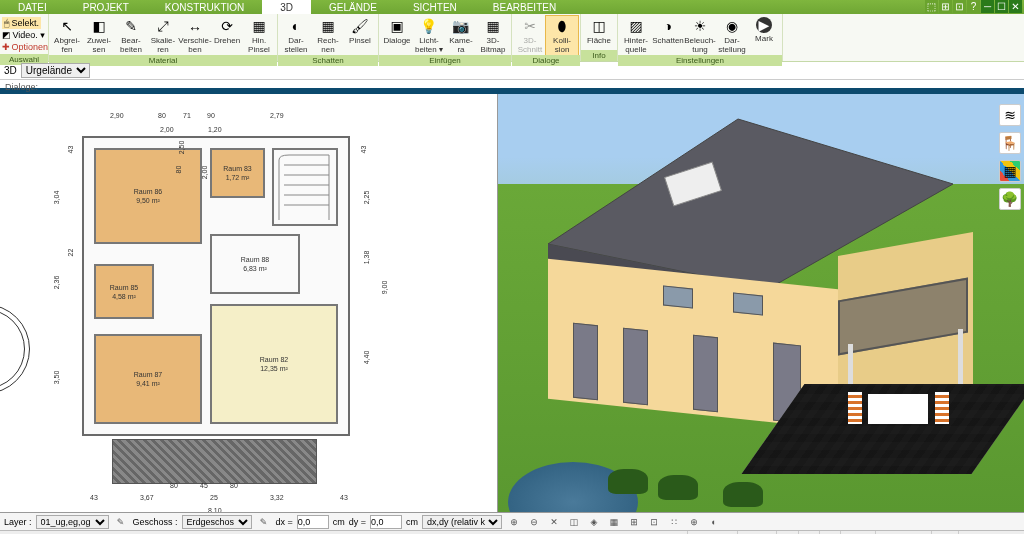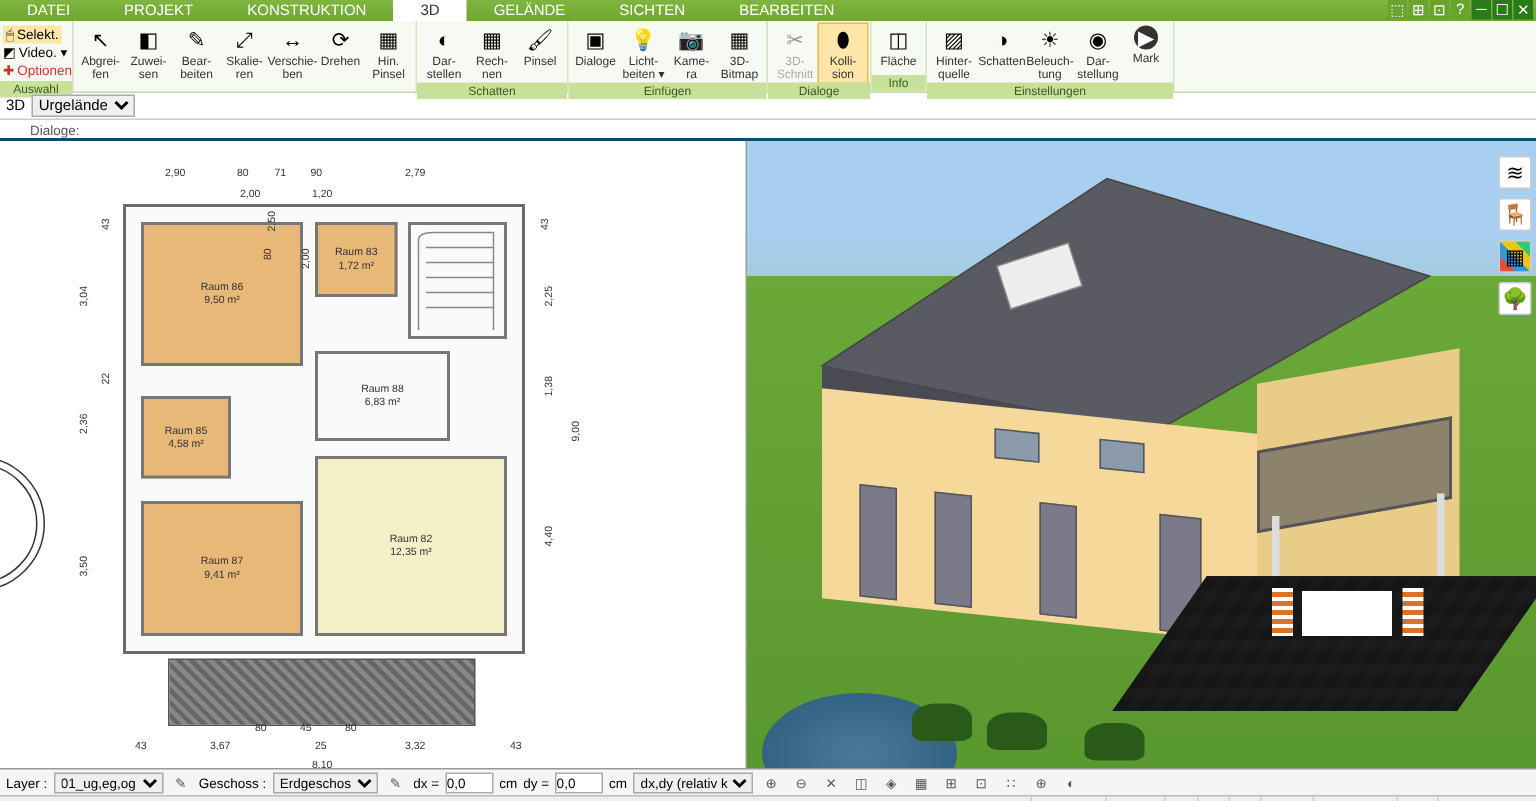--- a/index.html
+++ b/index.html
@@ -22,21 +22,21 @@
 .rbtn .ico { width: 18px; height: 18px; display: flex; align-items: center; justify-content: center; font-size: 14px; }
 .rbtn .lbl { font-size: 8px; color: #333; text-align: center; line-height: 9px; margin-top: 1px; white-space: pre; }
 .rgroup-label { background: #c7e19b; font-size: 8px; color: #3a5a1a; text-align: center; height: 11px; line-height: 11px; }
 .rbtn.sel { background: #fde6a8; outline: 1px solid #e8b84a; }
 .rbtn.stack { width: 44px; align-items: flex-start; }
 .rbtn.stack .line { font-size: 9px; display: flex; align-items: center; gap: 2px; height: 12px; }
 
 
 .subbar { height: 18px; border-bottom: 1px solid #ccc; display: flex; align-items: center; gap: 4px; padding-left: 4px; }
 .subbar select { font-size: 10px; height: 15px; border: 1px solid #aaa; }
-.dlg-label { height: 14px; border-bottom: 2px solid #0c4a6e; padding-left: 20px; font-size: 9px; color: #555; line-height: 14px; }
+.dlg-label { height: 14px; border-bottom: 6px solid #0c4a6e; padding-left: 5px; font-size: 9px; color: #555; line-height: 14px; }
 
 
 .workspace { height: 418px; display: flex; }
 .pane-2d { width: 498px; position: relative; background: #fff; border-right: 1px solid #999; overflow: hidden; }
 .pane-3d { flex: 1; position: relative; background: linear-gradient(#a8cef0 0%, #a8cef0 15%, #7aa838 100%); overflow: hidden; }
 
 
 .plan { position: absolute; left: 82px; top: 42px; width: 268px; height: 300px; }
 .plan-outer { position: absolute; inset: 0; border: 2px solid #6a6a6a; background: #fafafa; }
 .room { position: absolute; background: #e8b878; border: 2px solid #777; font-size: 7px; color: #333; display: flex; flex-direction: column; align-items: center; justify-content: center; }
@@ -136,20 +136,21 @@
       <div class="rbtn">
           <div class="ico">⟳</div>
           <div class="lbl">Drehen</div>
         </div>
       <div class="rbtn">
           <div class="ico">▦</div>
           <div class="lbl">Hin.
 Pinsel</div>
         </div>
     </div>
+    <div class="rgroup-label">Material</div>
   </div>
 
   <div class="rgroup">
     <div class="rgroup-items">
       <div class="rbtn">
           <div class="ico">◐</div>
           <div class="lbl">Dar-
 stellen</div>
         </div>
       <div class="rbtn">

